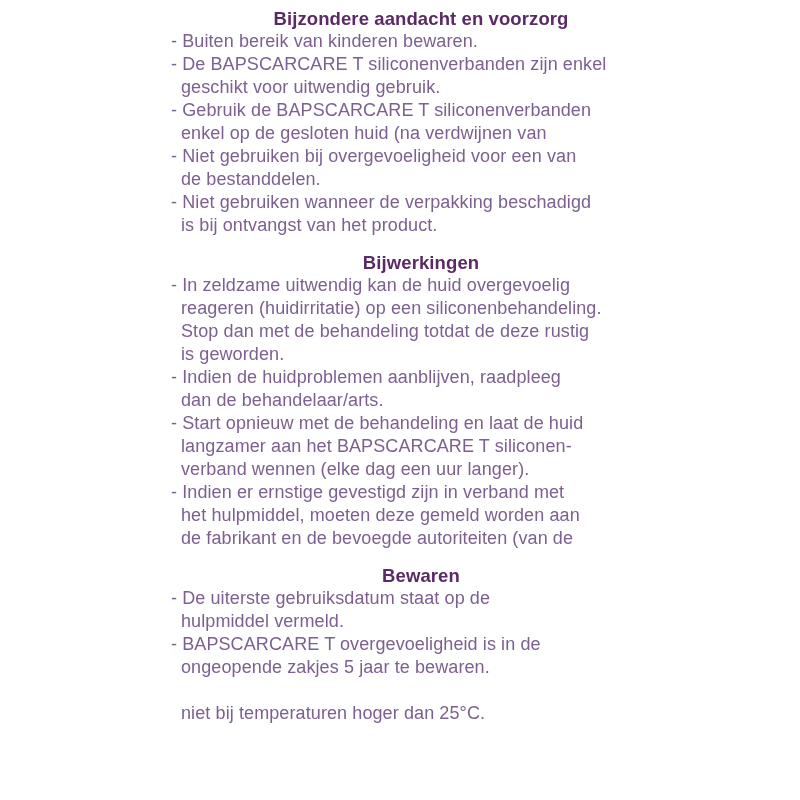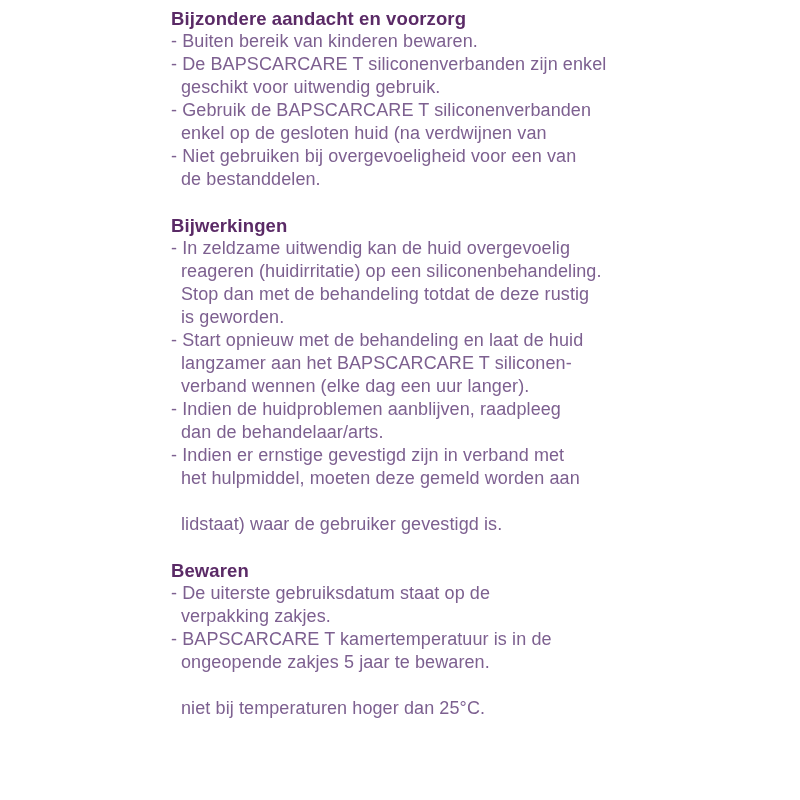--- a/index.html
+++ b/index.html
@@ -15,50 +15,52 @@
     position: absolute;
     left: 171px;
     top: 7px;
     width: 500px;
     font-size: 18px;
     line-height: 23px;
     color: var(--body-color, #7d6090);
     letter-spacing: 0.1px;
   }
   .doc-section { margin: 0; }
-  .doc-section + .doc-section { margin-top: 23px; }
+  .doc-section + .doc-section { margin-top: 14px; }
   .heading {
     font-weight: bold;
     font-size: 18.5px;
     color: var(--heading-color, #5a2a66);
+    text-align: center;
   }
   .item {
     padding-left: 10px;
     text-indent: -10px;
     white-space: nowrap;
   }
   .seg.b { font-weight: normal; }
 </style>
 </head>
 <body style="background: rgb(255, 255, 255);">
 
 <div class="leaflet">
 <section class="doc-section">
       <div class="heading">Bijzondere aandacht en voorzorg</div>
       <div class="item"><span class="seg">- Buiten bereik van kinderen bewaren.</span></div>
       <div class="item"><span class="seg">- De BAP</span><span class="seg b">SCAR</span><span class="seg">CARE</span><span class="seg b"> T</span><span class="seg"> siliconenverbanden zijn enkel</span><br><span class="seg">geschikt voor uitwendig gebruik.</span></div>
       <div class="item"><span class="seg">- Gebruik de BAP</span><span class="seg b">SCAR</span><span class="seg">CARE</span><span class="seg b"> T</span><span class="seg"> siliconenverbanden</span><br><span class="seg">enkel op de gesloten huid (na verdwijnen van</span><br></div>
       <div class="item"><span class="seg">- Niet gebruiken bij overgevoeligheid voor een van</span><br><span class="seg">de bestanddelen.</span></div>
+      <div class="item"><span class="seg">- Niet gebruiken wanneer de verpakking beschadigd</span><br><span class="seg">is bij ontvangst van het product.</span></div>
     </section>
     <section class="doc-section">
       <div class="heading">Bijwerkingen</div>
       <div class="item"><span class="seg">- In zeldzame uitwendig kan de huid overgevoelig</span><br><span class="seg">reageren (huidirritatie) op een siliconenbehandeling.</span><br><span class="seg">Stop dan met de behandeling totdat de deze rustig</span><br><span class="seg">is geworden.</span></div>
+      <div class="item"><span class="seg">- Indien de huidproblemen aanblijven, raadpleeg</span><br><span class="seg">dan de behandelaar/arts.</span></div>
       <div class="item"><span class="seg">- Start opnieuw met de behandeling en laat de huid</span><br><span class="seg">langzamer aan het BAP</span><span class="seg b">SCAR</span><span class="seg">CARE</span><span class="seg b"> T</span><span class="seg"> siliconen-</span><br><span class="seg">verband wennen (elke dag een uur langer).</span></div>
-      <div class="item"><span class="seg">- Indien de huidproblemen aanblijven, raadpleeg</span><br><span class="seg">dan de behandelaar/arts.</span></div>
-      <div class="item"><span class="seg">- Indien er ernstige gevestigd zijn in verband met</span><br><span class="seg">het hulpmiddel, moeten deze gemeld worden aan</span><br><br><span class="seg">lidstaat) waar de gebruiker gevestigd is.</span></div>
+      <div class="item"><span class="seg">- Indien er ernstige gevestigd zijn in verband met</span><br><span class="seg">het hulpmiddel, moeten deze gemeld worden aan</span><br><span class="seg">de fabrikant en de bevoegde autoriteiten (van de</span><br></div>
     </section>
     <section class="doc-section">
       <div class="heading">Bewaren</div>
-      <div class="item"><span class="seg">- De uiterste gebruiksdatum staat op de</span><br><span class="seg">verpakking zakjes.</span></div>
-      <div class="item"><span class="seg">- BAP</span><span class="seg b">SCAR</span><span class="seg">CARE</span><span class="seg b"> T</span><span class="seg"> kamertemperatuur is in de</span><br><span class="seg">ongeopende zakjes 5 jaar te bewaren.</span></div>
+      <div class="item"><span class="seg">- De uiterste gebruiksdatum staat op de</span><br><span class="seg">hulpmiddel vermeld.</span></div>
+      <div class="item"><span class="seg">- BAP</span><span class="seg b">SCAR</span><span class="seg">CARE</span><span class="seg b"> T</span><span class="seg"> overgevoeligheid is in de</span><br><span class="seg">ongeopende zakjes 5 jaar te bewaren.</span></div>
       <div class="item"><br><span class="seg">niet bij temperaturen hoger dan 25°C.</span></div>
     </section>
   </div>
 
 </body></html>

